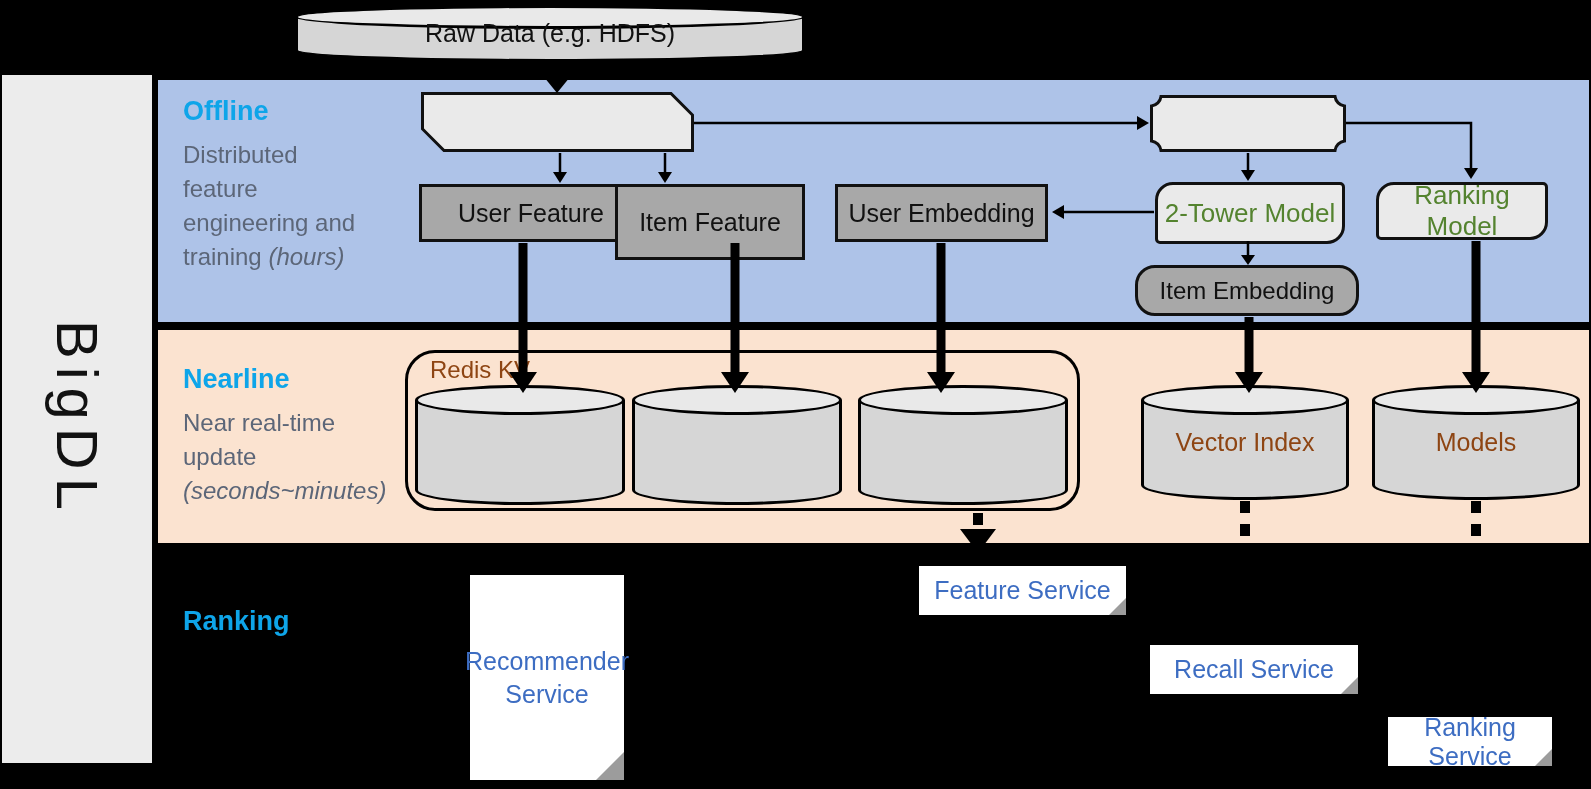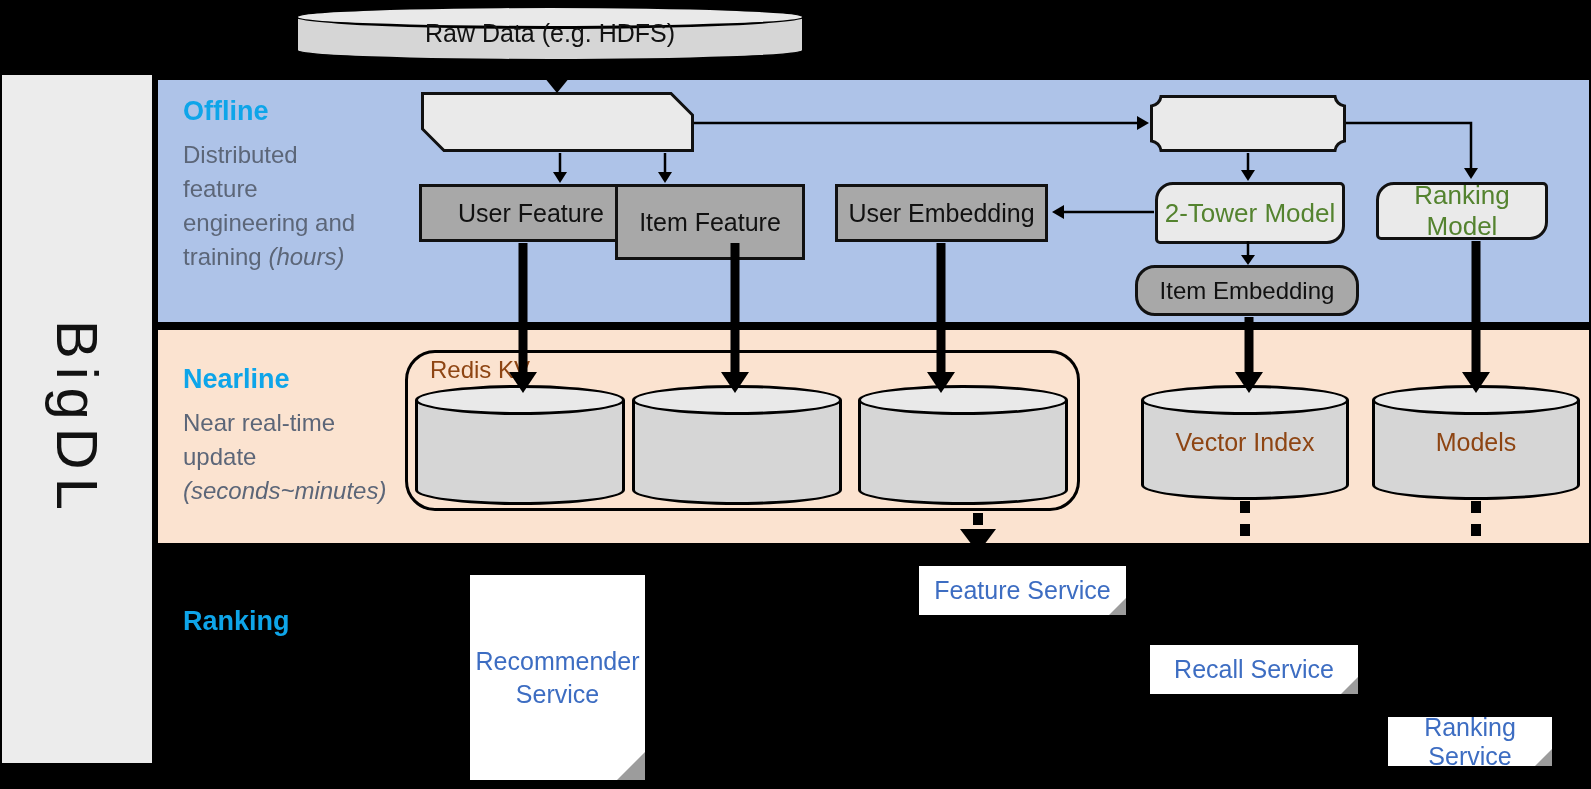--- a/index.html
+++ b/index.html
@@ -131,21 +131,21 @@
     <div class="cyl-top"></div>
     <div class="cyl-label">Vector Index</div>
   </div>
   <div class="cylinder" style="left:1372px; top:385px; width:208px; height:115px;">
     <div class="cyl-bottom"></div>
     <div class="cyl-mid"></div>
     <div class="cyl-top"></div>
     <div class="cyl-label">Models</div>
   </div>
 
-  <div class="service" style="left:470px; top:575px; width:175px; height:205px; line-height:1.3;">
+  <div class="service" style="left:470px; top:575px; width:154px; height:205px; line-height:1.3;">
     <span>Recommender Service</span>
     <span class="fold fold-big"></span>
   </div>
   <div class="service" style="left:875px; top:566px; width:207px; height:49px;margin-left:44px;">
     <span>Feature Service</span>
     <span class="fold"></span>
   </div>
   <div class="service" style="left:1150px; top:645px; width:208px; height:49px;">
     <span>Recall Service</span>
     <span class="fold"></span>

